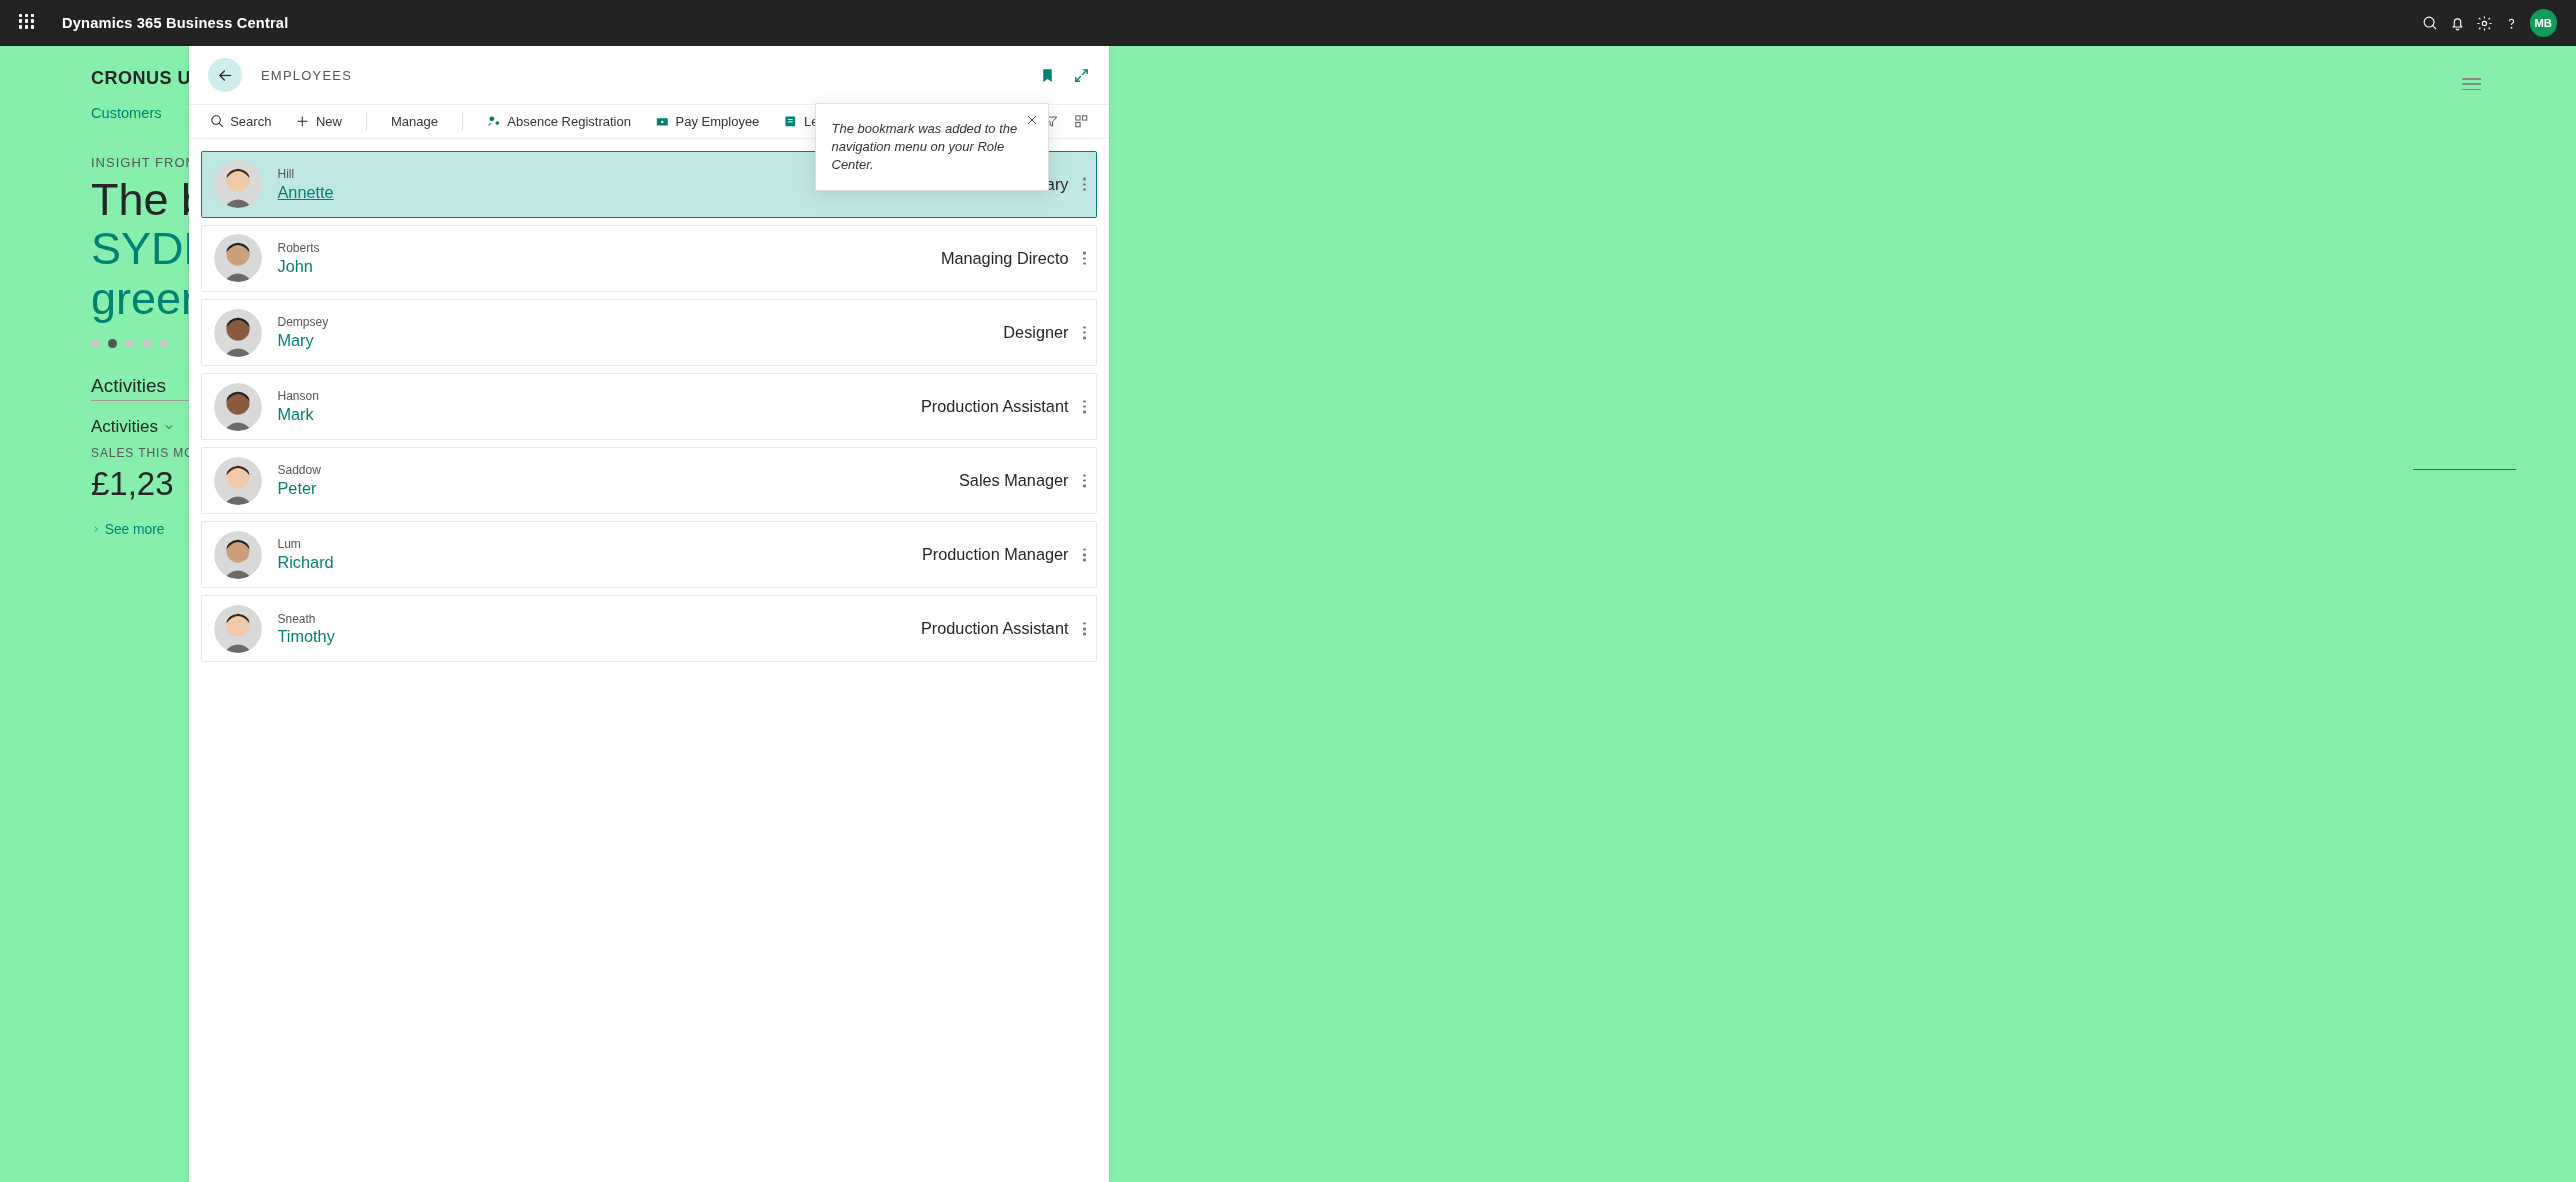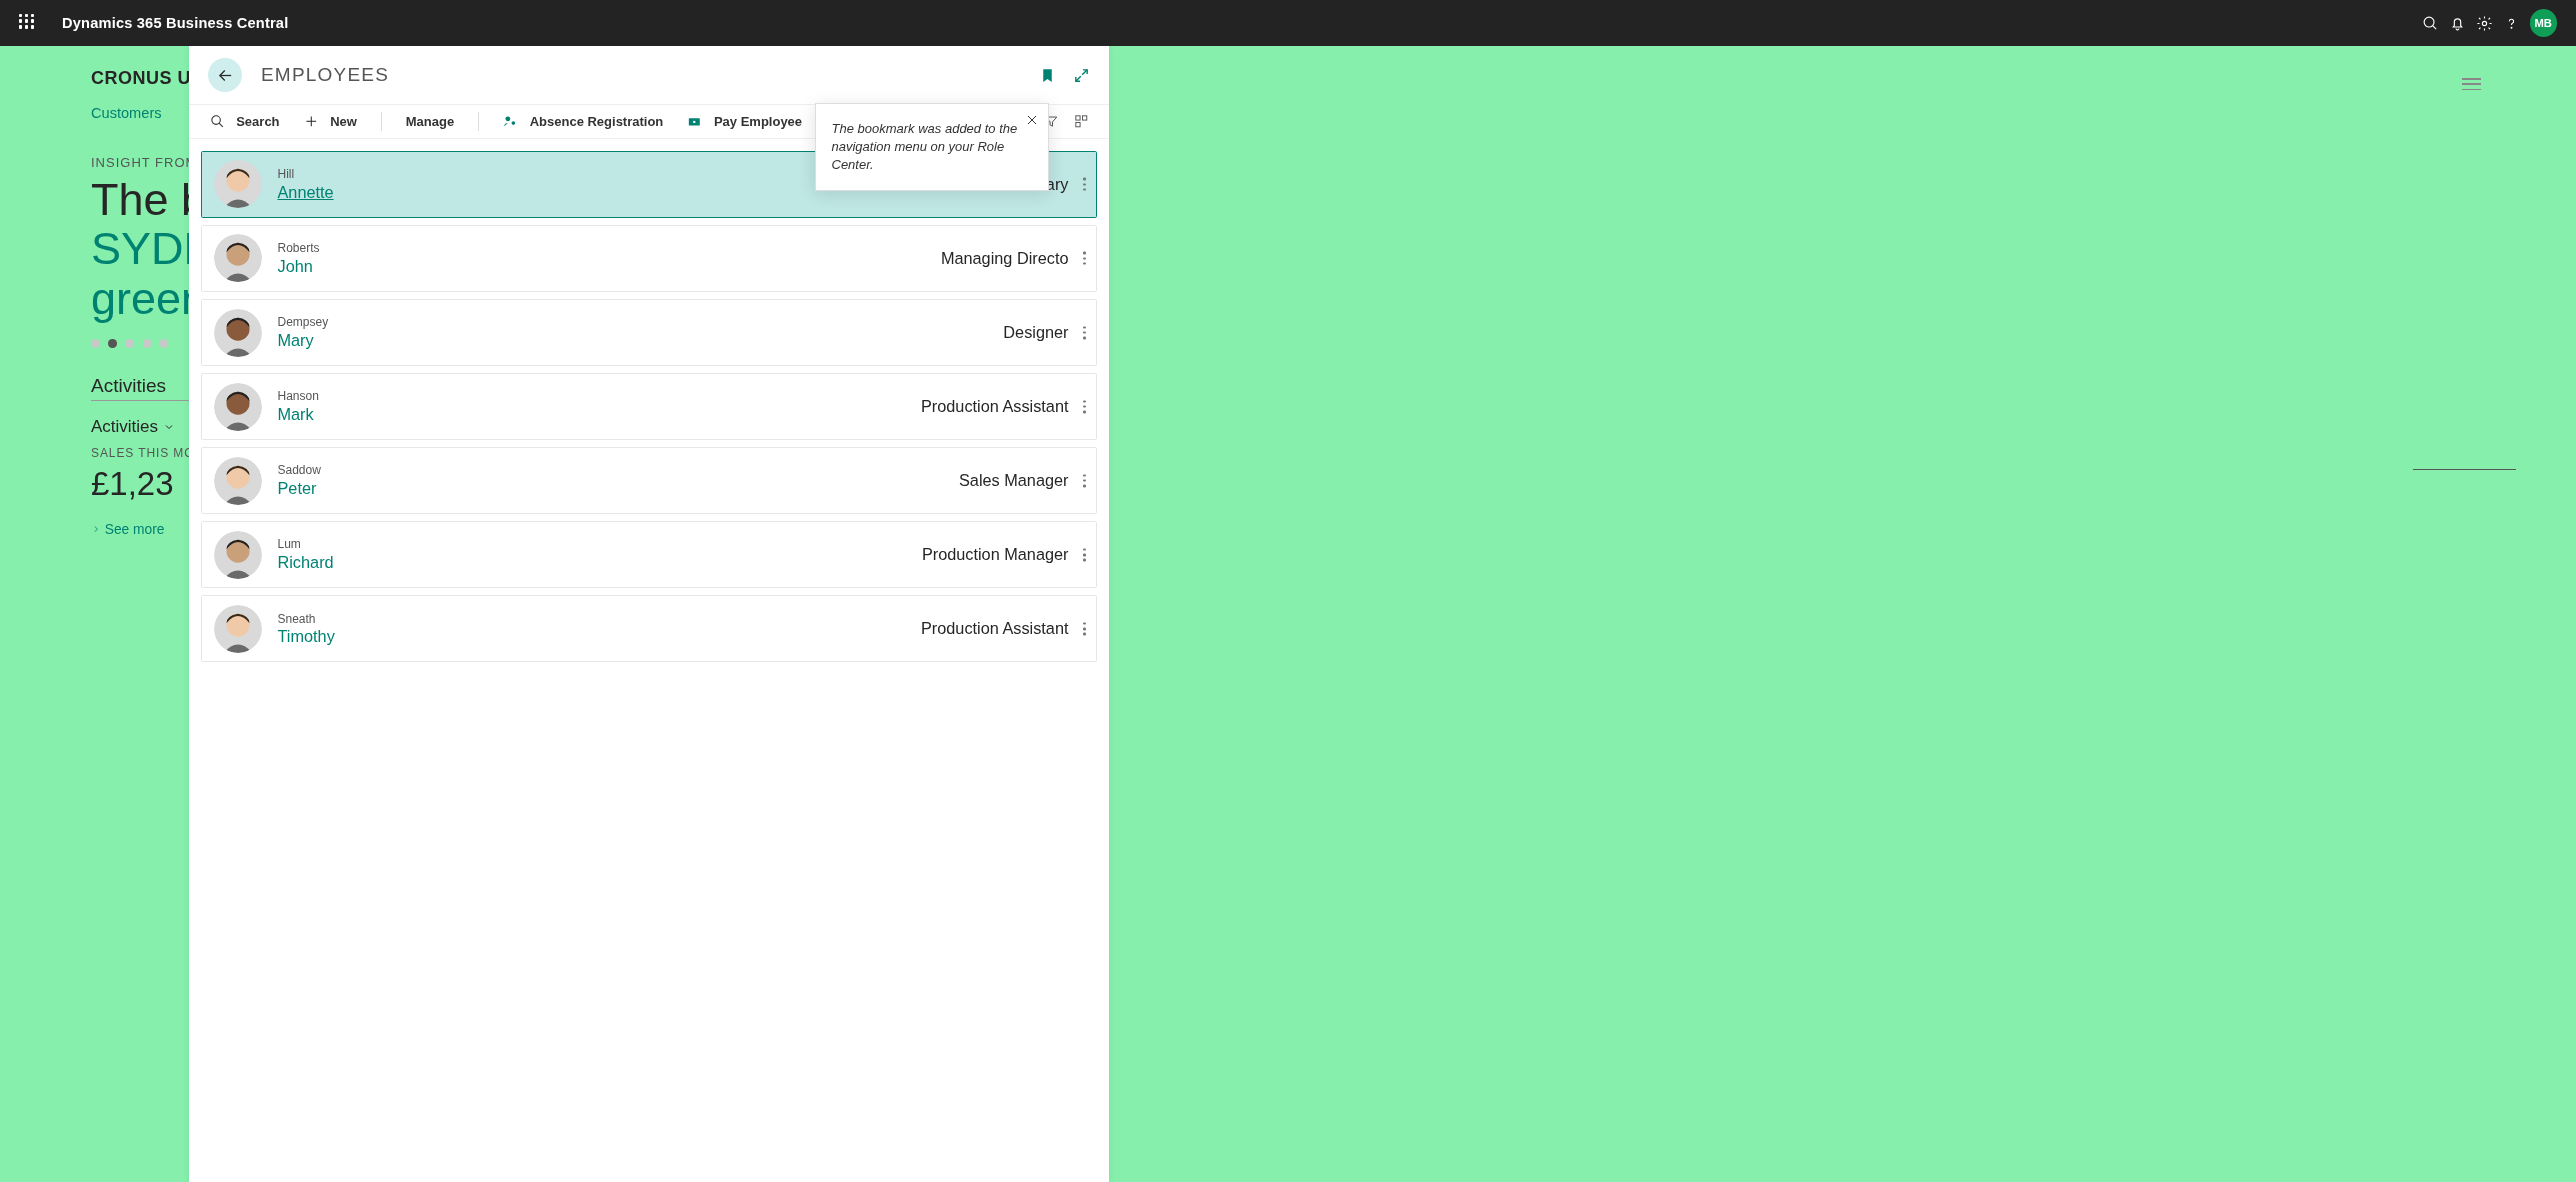--- a/index.html
+++ b/index.html
@@ -54,32 +54,32 @@
   background: #fff; box-shadow: 0 0 6.9px rgba(0,0,0,.08);
 }
 .panel-head {
   height: 58px; display: flex; align-items: center; padding: 0 19px; gap: 19px;
 }
 .back-btn {
   width: 34px; height: 34px; border-radius: 50%; background: #cfeeed;
   display: flex; align-items: center; justify-content: center; cursor: pointer;
 }
 .back-btn svg { width: 17px; height: 17px; stroke: #2a2a2a; fill: none; stroke-width: 1.8; }
-.panel-title { font-size: 19px; letter-spacing: 1.2px; color: #555; }
+.panel-title { font-size: 13px; letter-spacing: 1.2px; color: #555; }
 .panel-head-right { margin-left: auto; display: flex; gap: 17px; align-items: center; }
 .panel-head-right svg { width: 17px; height: 17px; cursor: pointer; }
 .bookmark-icon { fill: #008272; }
 .expand-icon { stroke: #008272; fill: none; stroke-width: 2; }
 
 
 .toolbar {
   display: flex; align-items: center; gap: 24px; padding: 6.9px 20.6px;
   border-top: 0.9px solid #eee; border-bottom: 0.9px solid #eee; font-size: 13px; color: #333;
 }
-.tool { display: flex; align-items: flex-start; gap: 12px; cursor: pointer; font-weight: bold; }
+.tool { display: flex; align-items: flex-start; gap: 6px; cursor: pointer; }
 .tool svg { width: 14.6px; height: 14.6px; stroke: #333; fill: none; stroke-width: 1.8; }
 .tool.pay svg, .tool.ledger svg, .tool.abs svg { fill: #008272; stroke: none; }
 .toolbar-sep { width: 0.9px; height: 19px; background: #ddd; }
 .toolbar-right { margin-left: auto; display: flex; gap: 15.5px; align-items: center; }
 .toolbar-right svg { width: 14.6px; height: 14.6px; stroke: #555; fill: none; stroke-width: 1.6; cursor: pointer; }
 .ellipsis-h { font-size: 17px; color: #008272; cursor: pointer; letter-spacing: 1.7px; line-height: 1; }
 
 
 .cards {
   padding: 12px 12px; display: grid;

